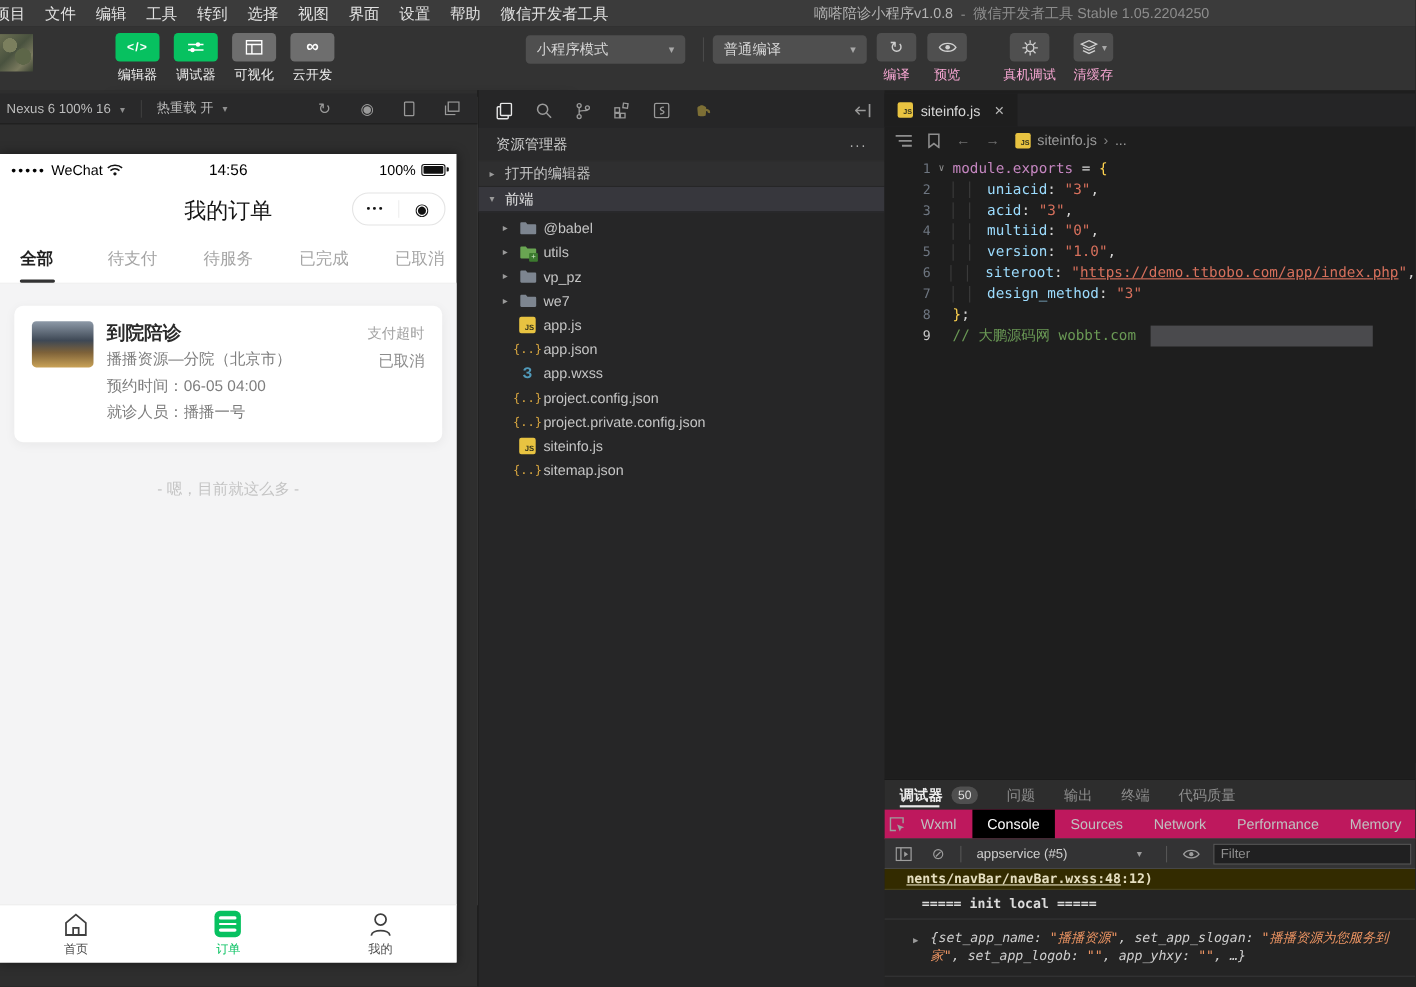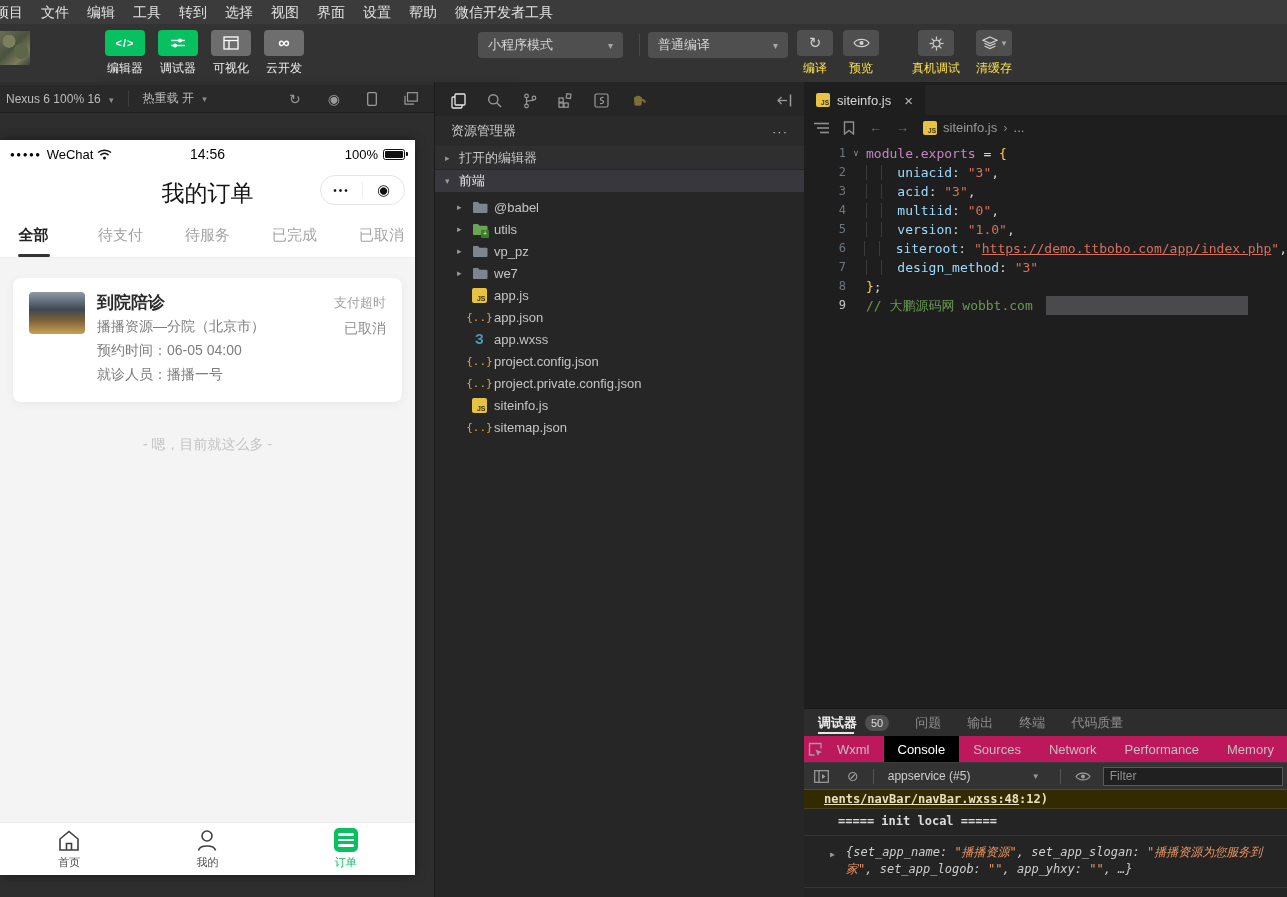--- a/index.html
+++ b/index.html
@@ -39,21 +39,21 @@
   .dd-mode{left:478px;width:145px;}
   .dd-compile{left:648px;width:140px;}
   .tb-vdiv{position:absolute;left:639px;top:10px;width:1px;height:22px;background:#4a4a4a;}
 
   .actions{position:absolute;left:793px;top:6px;display:flex;}
   .action{display:flex;flex-direction:column;align-items:center;margin-right:2px;min-width:44px;}
   .action.bug{margin-left:22px;min-width:58px;}
   .action.layers{margin-left:2px;min-width:50px;}
   .action-btn{height:26px;min-width:36px;padding:0 6px;border-radius:4px;background:#4f4f4f;color:#cfcfcf;
       display:flex;align-items:center;justify-content:center;font-size:15px;}
-  .action-label{margin-top:4px;font-size:12px;color:#fde047;white-space:nowrap;}
+  .action-label{margin-top:4px;font-size:12px;color:#f9a8d4;white-space:nowrap;}
   .action .ic{display:none;align-items:center;justify-content:center;}
   .action.refresh .ic-refresh,.action.eye .ic-eye,.action.bug .ic-bug,.action.layers .ic-layers{display:inline-flex;}
   .action .mini-caret{display:none;font-size:9px;color:#a8a8a8;margin-left:4px;}
   .action.layers .mini-caret{display:inline;}
 
   
   .sim{position:absolute;top:82px;left:0;width:434px;bottom:0;background:#2e2e2e;}
   .sim-toolbar{position:absolute;top:3px;left:0;right:0;height:28px;background:#29292a;border-bottom:1px solid #1f1f1f;
       display:flex;align-items:center;font-size:12px;color:#bdbdbd;}
   .sim-device{margin-left:-4px;padding:0 10px;white-space:nowrap;}
@@ -66,21 +66,21 @@
   .phone{position:absolute;left:0;top:58px;width:415px;height:735px;background:#ffffff;box-shadow:0 0 10px rgba(0,0,0,.45);}
   .p-status{height:28px;display:flex;align-items:center;padding:0 10px;font-size:13px;color:#000;position:relative;}
   .st-dots{font-size:8px;letter-spacing:1.5px;margin-right:5px;}
   .st-carrier{font-size:13px;margin-right:4px;}
   .st-time{position:absolute;left:0;right:0;text-align:center;font-size:14px;}
   .st-right{margin-left:auto;display:flex;align-items:center;gap:5px;z-index:1;justify-content:flex-end;}
   .battery{width:22px;height:11px;border:1.5px solid #111;border-radius:2.5px;position:relative;padding:1px;}
   .battery i{display:block;height:100%;width:100%;background:#111;border-radius:1px;}
   .battery:after{content:"";position:absolute;right:-4px;top:2.5px;width:2px;height:4px;background:#111;border-radius:0 1px 1px 0;}
   .p-nav{height:46px;position:relative;}
-  .p-title{text-align:center;font-size:23px;color:#151515;padding-top:10px;}
+  .p-title{text-align:center;font-size:20px;color:#151515;padding-top:10px;}
   .capsule{position:absolute;right:10px;top:7px;width:85px;height:30px;border:1px solid #e4e4e4;border-radius:15px;
       display:flex;align-items:center;background:#fff;}
   .cap-dots{flex:1;text-align:center;font-size:10px;letter-spacing:2px;color:#111;}
   .cap-div{width:1px;height:16px;background:#eee;}
   .cap-target{flex:1;text-align:center;font-size:15px;color:#111;}
   .p-tabs{height:44px;display:flex;border-bottom:1px solid #ededed;gap:20px;}
   .p-tab{flex:1;display:flex;align-items:center;justify-content:center;font-size:15px;color:#a4a4a4;position:relative;}
   .p-tab.active{color:#222;font-weight:bold;}
   .p-tab.active:after{content:"";position:absolute;bottom:0;left:50%;margin-left:-16px;width:32px;height:3px;background:#333;border-radius:2px;}
   .p-content{position:absolute;top:118px;bottom:53px;left:0;right:0;background:#f4f4f5;padding-top:20px;}
@@ -206,20 +206,25 @@
         <span class="menu-item">编辑</span>
         <span class="menu-item">工具</span>
         <span class="menu-item">转到</span>
         <span class="menu-item">选择</span>
         <span class="menu-item">视图</span>
         <span class="menu-item">界面</span>
         <span class="menu-item">设置</span>
         <span class="menu-item">帮助</span>
         <span class="menu-item">微信开发者工具</span>
       </div>
+    <div class="window-title">
+      <span class="wt1">嘀嗒陪诊小程序v1.0.8</span>
+      <span class="wtsep">-</span>
+      <span class="wt2">微信开发者工具 Stable 1.05.2204250</span>
+    </div>
   </div>
 
   <div class="toolbar">
     <div class="avatar"></div>
 
     <div class="tools">
 
         <div class="tool green phone">
           <span class="tool-btn">
             <span class="ic ic-phone">
@@ -443,40 +448,40 @@
             <span class="tbi tbi-home">
               <svg width="24" height="23" viewBox="0 0 24 23">
                 <path d="M3 10 L12 2.5 L21 10 L21 21 L3 21 Z" fill="none" stroke="#3f3f3f" stroke-width="1.6"></path>
                 <path d="M9.5 21 L9.5 14.5 L14.5 14.5 L14.5 21" fill="none" stroke="#3f3f3f" stroke-width="1.6"></path>
               </svg>
             </span>
 
             <span class="tb-label">首页</span>
           </div>
 
+          <div class="tb-item active orders">
+
+            <span class="tbi tbi-orders">
+              <i></i>
+              <i></i>
+              <i></i>
+            </span>
+
+            <span class="tb-label">订单</span>
+          </div>
+
           <div class="tb-item profile">
 
             <span class="tbi tbi-profile">
               <svg width="22" height="23" viewBox="0 0 22 23">
                 <circle cx="11" cy="7" r="5" fill="none" stroke="#3f3f3f" stroke-width="1.6"></circle>
                 <path d="M2.5 21.5 C3.5 15.5 18.5 15.5 19.5 21.5" fill="none" stroke="#3f3f3f" stroke-width="1.6"></path>
               </svg>
             </span>
             <span class="tb-label">我的</span>
-          </div>
-
-          <div class="tb-item active orders">
-
-            <span class="tbi tbi-orders">
-              <i></i>
-              <i></i>
-              <i></i>
-            </span>
-
-            <span class="tb-label">订单</span>
           </div>
         </div>
     </div>
   </div>
 
   <div class="explorer">
     <div class="ex-iconbar">
       <span class="exi">
         <svg width="15" height="16" viewBox="0 0 15 16">
             <rect x="4" y="1" width="10" height="11" rx="1" fill="none" stroke="#e8e8e8" stroke-width="1.3"></rect>

